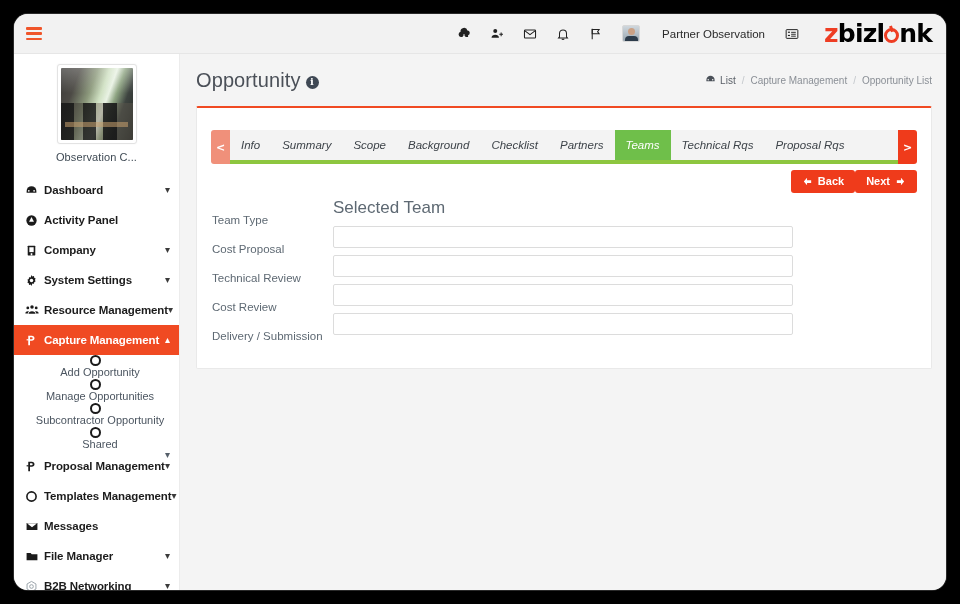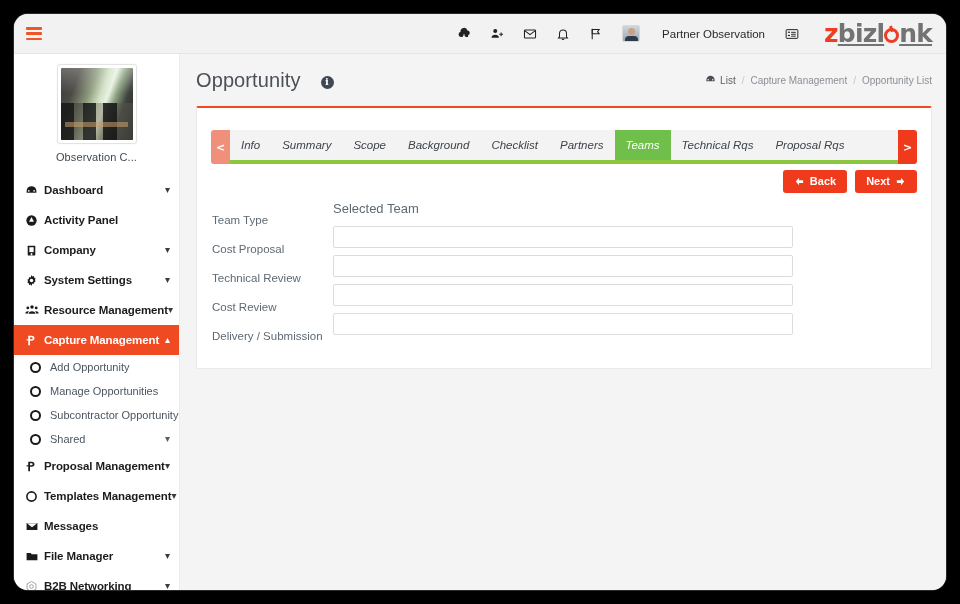--- a/index.html
+++ b/index.html
@@ -61,21 +61,21 @@
     border-radius:4px 4px 0 0; background:#2c3b4a;
   }
   .tb-user span { font-size: 11.5px; color: #2b2b2b; white-space: nowrap; padding-left: 16px; }
   .brand {
     font-family: "DejaVu Sans", sans-serif;
     font-weight: 700; font-size: 25px; letter-spacing: -0.8px;
     padding: 0 14px 0 16px; display:flex; align-items:center; line-height:1;
     user-select:none;
   }
   .brand .r { color: #ee3d23; }
-  .brand .k { color: #737373; text-decoration: underline; }
+  .brand .k { color: #000000; }
   .brand .o {
     display:inline-block; width: 15px; height: 15px; border-radius: 50%;
     border: 3.5px solid #ee3d23; position: relative; margin: 0 0px; top: 2px;
   }
   .brand .o::after {
     content:""; position:absolute; left: 2.5px; top: -5px; width: 2.5px; height: 6px;
     background:#ee3d23; transform: rotate(-20deg);
   }
 
   
@@ -129,21 +129,21 @@
   .menu-item .chev {
     margin-left: auto; color: #3b3b3b; font-size: 10px; line-height: 1;
   }
   .menu-item.active { background: #f04a22; }
   .menu-item.active .mi-label,
   .menu-item.active .mi-icon,
   .menu-item.active .chev { color: #fff; }
 
   .sub-item {
     display: flex; align-items: center; height: 24px;
-    padding: 0 9px 0 16px; cursor: pointer;
+    padding: 0 9px 0 16px; cursor: pointer; flex-direction: column;
   }
   .sub-item .ring {
     width: 11px; height: 11px; border-radius: 50%;
     border: 2px solid #1a1a1a; flex: none; margin-right: 9px;
   }
   .sub-item .si-label { font-size: 11px; color: #4b5560; white-space: nowrap; }
   .sub-item .chev { margin-left: auto; color: #56606a; font-size: 10px; line-height:1; }
 
   
   #main {
@@ -151,21 +151,21 @@
     width: 766px; height: 536px;
     background: #f4f4f4;
     overflow: hidden;
   }
   #page-head {
     height: 52px; padding: 0 14px 0 16px;
     display: flex; align-items: center;
   }
   #page-title {
     font-size: 20px; color: #4b5058; font-weight: 400; letter-spacing: .1px;
-    display: flex; align-items: center; gap: 20px;
+    display: flex; align-items: center; gap: 5px;
   }
   .info-badge {
     width: 13px; height: 13px; border-radius: 50%; background: #3f4854;
     color: #fff; font-size: 10px; font-weight: 700; font-family: "DejaVu Serif", serif;
     display: flex; align-items: center; justify-content: center; line-height: 1;
     position: relative; top: 2px;
   }
   #breadcrumb {
     margin-left: auto; display: flex; align-items: center; gap: 6px;
     font-size: 10px; color: #8a8f96;
@@ -199,41 +199,41 @@
     display: flex; align-items: center; padding: 0 11px;
     font-size: 11.5px; color: #3d4349; white-space: nowrap; cursor: pointer;
     background: #f3f3f3;
     font-style: italic;
   }
   .tab.active { background: #6fbf4a; color: #fff; }
 
   
   #actions {
     position: absolute; right: 14px; top: 62px;
-    display: flex; gap: 8px;
+    display: flex; gap: 0;
   }
   .btn {
     display: flex; align-items: center; gap: 5px;
     height: 23px; padding: 0 11px; border-radius: 3px;
     background: #ef3b1b; color: #fff; font-size: 11px; font-weight: 700;
     cursor: pointer; border: none; line-height: 1;
     font-family: "Liberation Sans", sans-serif;
   }
   .btn svg { display: block; }
 
   
   #form { position: absolute; left: 14px; top: 88px; right: 14px; }
   .frow { display: flex; align-items: center; height: 24px; margin-bottom: 0; }
   .frow + .frow { margin-top: 5px; }
   .flabel {
     width: 122px; flex: none; font-size: 11.5px; color: #5e6973;
     padding-left: 1px;
     margin-top: 24px;
   }
-  .fval { font-size: 13px; color: #5e6973; }
+  .fval { font-size: 17px; color: #5e6973; }
   .finput {
     flex: 1; height: 22px; border: 1px solid #dcdcdc; border-radius: 2px;
     background: #fff; max-width: 460px;
   }
 
   .svgi { width: 14px; height: 14px; }
 </style>
 </head>
 <body>
 

